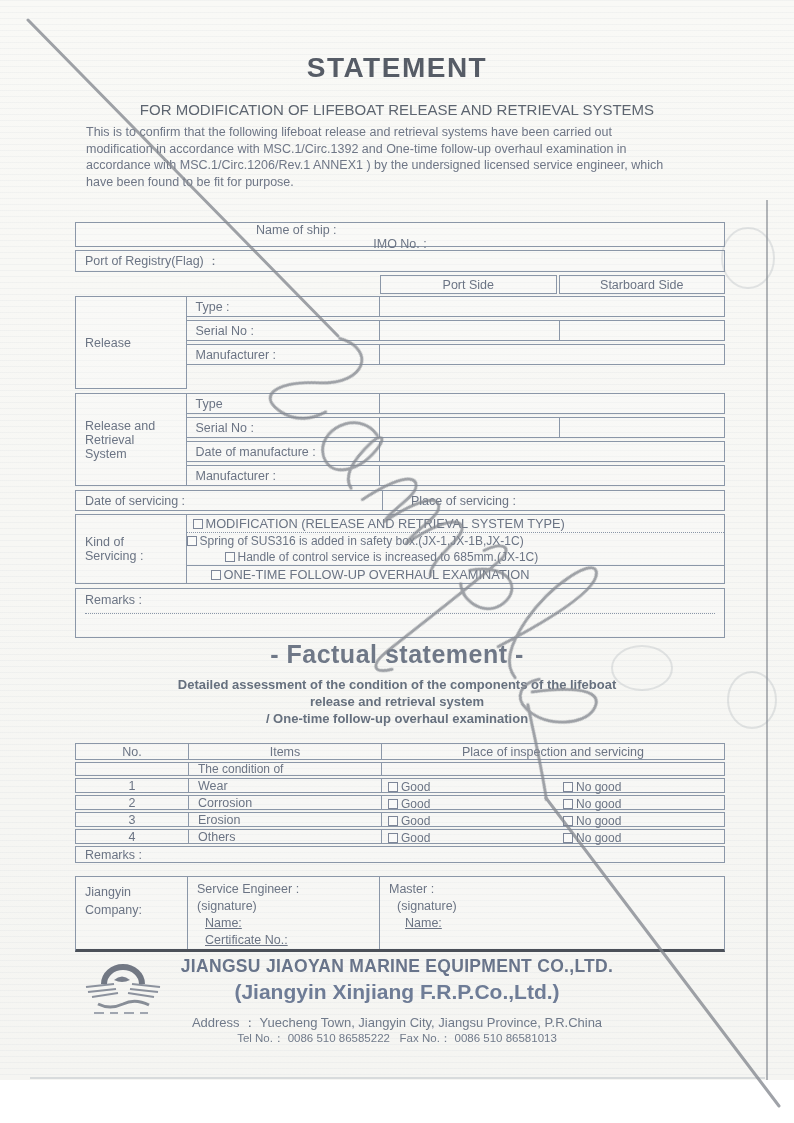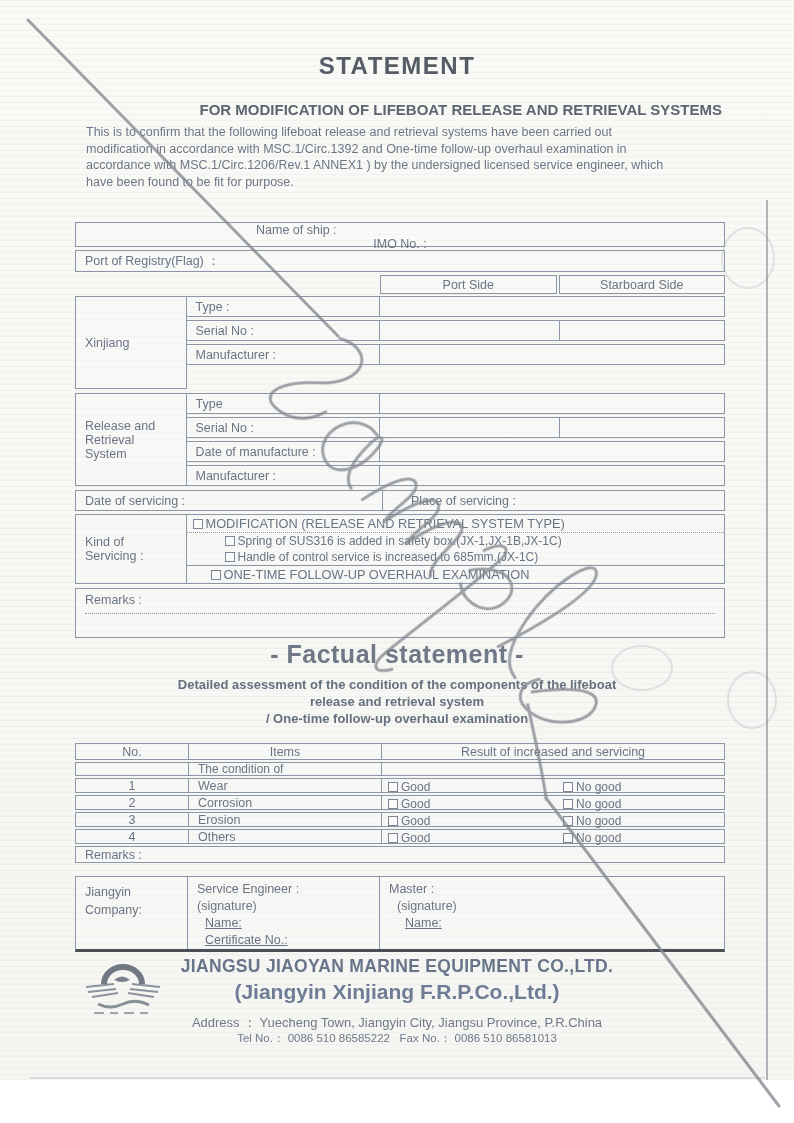--- a/index.html
+++ b/index.html
@@ -12,23 +12,23 @@
   body{font-family:"Liberation Sans","DejaVu Sans",sans-serif;width:794px;height:1123px;position:relative;overflow:hidden;}
   .paper{position:absolute;left:0;top:0;width:794px;height:1080px;
     background:
       repeating-linear-gradient(180deg, rgba(175,185,196,0.10) 0 1px, rgba(0,0,0,0) 1px 6px),
       linear-gradient(180deg,#f9f9f6,#f5f5f2);
   }
   .edge-right{position:absolute;left:766px;top:200px;width:2px;height:880px;background:rgba(90,97,108,0.45);}
   .edge-bottom{position:absolute;left:30px;top:1077px;width:735px;height:2px;background:rgba(150,158,168,0.30);}
 
   .abs{position:absolute;}
-  .doc-title{left:0;top:52px;width:794px;text-align:center;font-size:24px;font-weight:bold;
+  .doc-title{left:0;top:52px;width:794px;text-align:center;font-size:28px;font-weight:bold;
     color:var(--ink-dark);letter-spacing:1.5px;}
-  .doc-subtitle{left:72px;top:101px;width:650px;text-align:right;font-size:15px;font-weight:bold;color:#5d6570;}
+  .doc-subtitle{left:72px;top:101px;width:650px;text-align:center;font-size:15px;font-weight:normal;color:#5d6570;}
   .intro{left:86px;top:124px;width:632px;font-size:12.5px;line-height:16.5px;color:#6e7686;}
 
   .tbl{left:75px;width:650px;display:flex;flex-direction:column;}
   .box{border:1.5px solid var(--bd);box-sizing:border-box;background:rgba(255,255,255,0.20);}
   .row{display:flex;align-items:center;}
   .cell{padding:0 9px;font-size:12.5px;color:var(--ink);white-space:nowrap;}
   .vdiv{border-left:1.5px solid var(--bd);align-self:stretch;}
 
   .grp{display:flex;}
   .grp-label{width:112px;box-sizing:border-box;display:flex;flex-direction:column;justify-content:center;
@@ -76,21 +76,21 @@
     <div class="box row" style="width:177px;height:19px;justify-content:center;">
       <span class="cell" style="padding:0;">Port Side</span>
     </div>
     <div class="box row" style="width:167px;height:19px;justify-content:center;margin-left:2px;">
       <span class="cell" style="padding:0;">Starboard Side</span>
     </div>
   </div>
 
   <div class="grp" style="height:93px;margin-top:2px;">
     <div class="box grp-label">
-      <span>Xinjiang</span>
+      <span>Release</span>
     </div>
     <div class="grp-rows">
       <div class="box grp-row">
         <div class="fcol">
             <span class="cell">Type :</span>
           </div>
         <div class="vdiv"></div>
         <div style="flex:1;"></div>
       </div>
       <div class="box grp-row">
@@ -161,21 +161,21 @@
   <div class="grp" style="height:70px;margin-top:3px;">
     <div class="box grp-label">
       <span>Kind of</span>
       <span>Servicing :</span>
     </div>
     <div class="box" style="flex:1;margin-left:-1.5px;display:flex;flex-direction:column;justify-content:space-between;">
       <div class="row dotline" style="height:17px;padding-left:6px;">
         <span class="cb"></span>
         <span class="cell" style="padding:0;font-size:12.8px;">MODIFICATION  (RELEASE AND RETRIEVAL SYSTEM TYPE)</span>
       </div>
-      <div class="row" style="height:16px;padding-left:38px;">
+      <div class="row" style="height:16px;">
         <span class="cb"></span>
         <span class="cell" style="padding:0;font-size:12px;">Spring of SUS316 is added in safety box.(JX-1,JX-1B,JX-1C)</span>
       </div>
       <div class="row" style="height:16px;padding-left:38px;">
         <span class="cb"></span>
         <span class="cell" style="padding:0;font-size:12px;">Handle of control service is increased to 685mm.(JX-1C)</span>
       </div>
       <div class="row" style="height:17px;padding-left:24px;border-top:1.5px solid var(--bd);">
         <span class="cb"></span>
         <span class="cell" style="padding:0;font-size:12.8px;">ONE-TIME FOLLOW-UP OVERHAUL EXAMINATION</span>
@@ -195,21 +195,21 @@
   <div>release and retrieval system</div>
   <div>/ One-time follow-up overhaul examination</div>
 </div>
 
 <div class="abs tbl" style="top:743px;">
   <div class="box row" style="height:17px;">
     <div class="cell" style="width:112px;box-sizing:border-box;text-align:center;padding:0;">No.</div>
     <div class="vdiv"></div>
     <div class="cell" style="width:192px;box-sizing:border-box;text-align:center;padding:0;">Items</div>
     <div class="vdiv"></div>
-    <div class="cell" style="flex:1;text-align:center;padding:0;">Result of increased and servicing</div>
+    <div class="cell" style="flex:1;text-align:center;padding:0;">Place of inspection and servicing</div>
   </div>
 
   <div class="box row" style="height:14px;margin-top:2px;">
     <div style="width:112px;"></div>
     <div class="vdiv"></div>
     <div class="cell" style="width:192px;box-sizing:border-box;font-size:12px;">The condition of</div>
     <div class="vdiv"></div>
     <div style="flex:1;"></div>
   </div>
 

